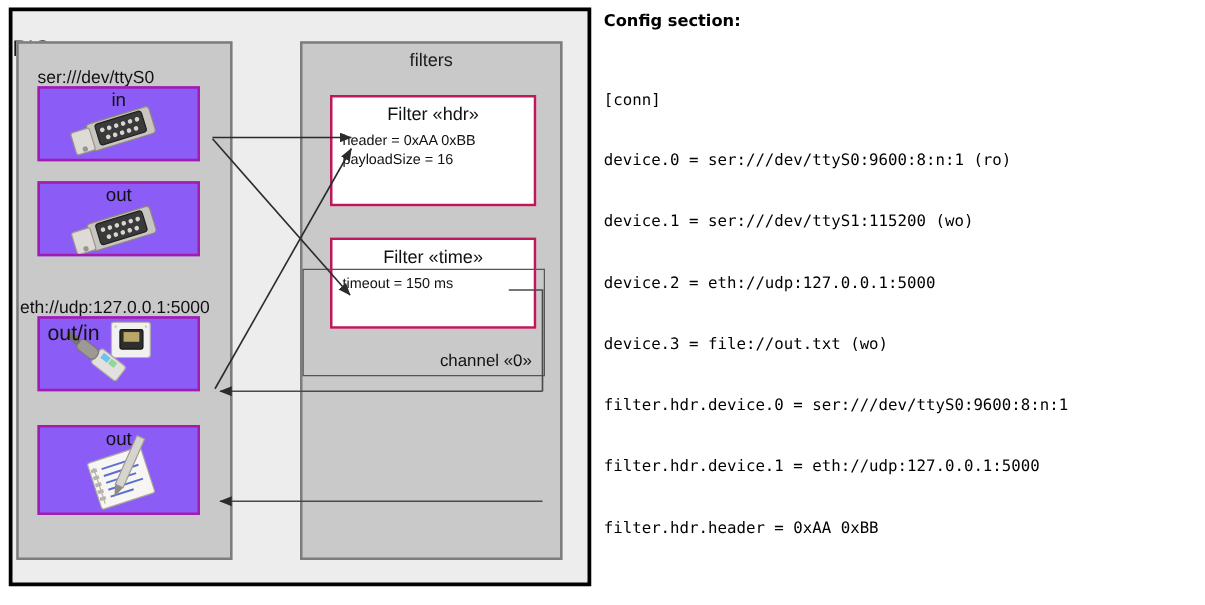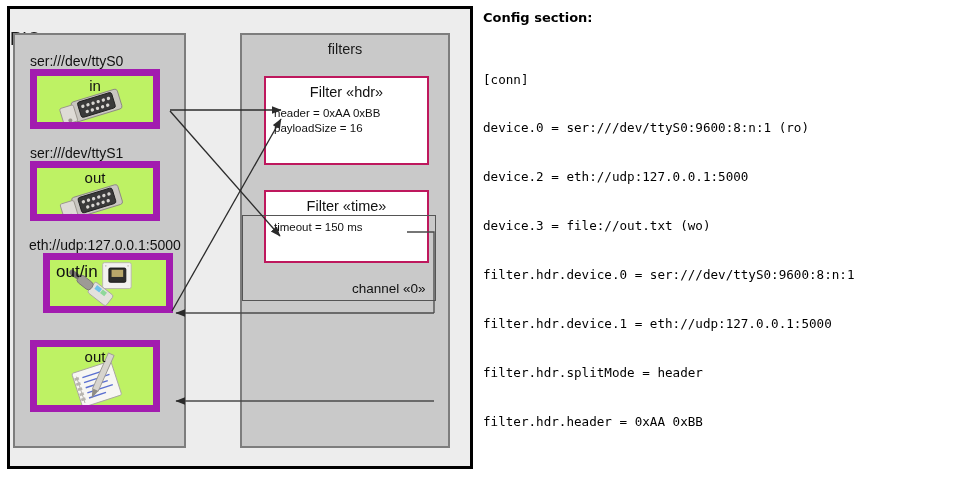--- a/index.html
+++ b/index.html
@@ -19,22 +19,22 @@
   .panel-devices{left:13px;top:33px;width:173px;height:415px;}
   .panel-filters{left:240px;top:33px;width:210px;height:415px;}
   .panel-title{position:absolute;left:0;top:6px;width:100%;text-align:center;
                font-size:14.5px;color:#1a1a1a;}
 
   
   .dev{position:absolute;left:15px;width:130px;}
   .dev-label{text-align:left;font-size:14px;color:#111;
              line-height:16px;white-space:nowrap;}
   .dev-label.wide{position:absolute;left:-14px;width:158px;}
-  .dev-box{position:relative;height:60px;background:#bef264;
-           border:7px solid #a21caf;box-sizing:border-box;overflow:hidden;}
+  .dev-box{position:relative;height:60px;background:#8b5cf6;
+           border:2px solid #a21caf;box-sizing:border-box;overflow:hidden;}
   .dev-io{position:absolute;left:0;top:1px;width:100%;text-align:center;
           font-size:15px;color:#111;z-index:3;}
   .dev-io.left{left:6px;width:auto;text-align:center;font-size:17px;top:2px;}
   .dev-art{position:absolute;inset:0;}
 
   
   .filter{position:absolute;left:22px;width:165px;background:#fff;
           border:2px solid #be185d;box-sizing:border-box;}
   .filter-title{text-align:center;font-size:14.5px;color:#111;
                 margin:6px 0 6px;}
@@ -93,21 +93,20 @@
               <circle cx="79" cy="37" r="1.9"></circle>
             </g>
             <rect x="26" y="25" width="16" height="19" rx="2" fill="#dedbd6" stroke="#9a958d" stroke-width="1"></rect>
             <circle cx="34" cy="41" r="2.2" fill="#9a958d"></circle>
           </g>
         </svg>
       </div>
     </div>
 
     <div class="dev" style="top:110px;">
-      <div class="dev-label">ser:///dev/ttyS1</div>
       <div class="dev-box">
         <div class="dev-io">out</div>
         <svg class="dev-art" viewBox="0 0 130 60">
           <g transform="rotate(-17 65 36)">
             <rect x="40" y="26" width="54" height="23" rx="3" fill="#c9c6c1" stroke="#8c8880" stroke-width="1"></rect>
             <rect x="47" y="28" width="40" height="18" rx="2.5" fill="#3a3a3a" stroke="#202020" stroke-width="1"></rect>
             <g fill="#d8d6d2">
               <circle cx="52" cy="34" r="1.9"></circle>
                 <circle cx="58" cy="34" r="1.9"></circle>
               <circle cx="64" cy="34" r="1.9"></circle>
@@ -120,21 +119,21 @@
                 <circle cx="73" cy="41" r="1.9"></circle>
               <circle cx="79" cy="41" r="1.9"></circle>
             </g>
             <rect x="26" y="29" width="16" height="19" rx="2" fill="#dedbd6" stroke="#9a958d" stroke-width="1"></rect>
             <circle cx="34" cy="45" r="2.2" fill="#9a958d"></circle>
           </g>
         </svg>
       </div>
     </div>
 
-    <div class="dev" style="top:202px;margin-left:13px;">
+    <div class="dev" style="top:202px;">
       <div class="dev-label wide">eth://udp:127.0.0.1:5000</div>
       <div class="dev-box" style="margin-top:16px;">
         <div class="dev-io left">out/in</div>
         <svg class="dev-art" viewBox="0 0 130 60">
           <rect x="59" y="3" width="32" height="29" rx="2" fill="#f2f1ef" stroke="#b6b3ad" stroke-width="1"></rect>
           <rect x="66" y="9" width="19" height="16" rx="1.5" fill="#2e2e2c" stroke="#141414" stroke-width="1"></rect>
           <rect x="69" y="11" width="13" height="8" fill="#b9a76a"></rect>
           <circle cx="62.5" cy="6.5" r="1" fill="#c8c5bf"></circle>
           <circle cx="87.5" cy="6.5" r="1" fill="#c8c5bf"></circle>
           <g transform="rotate(38 55 40)">
@@ -221,25 +220,25 @@
       <path d="M434,313 L176,313" marker-end="url(#ah)"></path>
       <path d="M434,401 L176,401" marker-end="url(#ah)"></path>
     </g>
   </svg>
 
   <div class="config">
     <div class="config-heading">Config section:</div>
     <div class="config-body">
       <div class="config-line">[conn]</div>
       <div class="config-line">device.0 = ser:///dev/ttyS0:9600:8:n:1 (ro)</div>
+      <div class="config-line">device.1 = ser:///dev/ttyS1:115200 (wo)</div>
       <div class="config-line">device.2 = eth://udp:127.0.0.1:5000</div>
       <div class="config-line">device.3 = file://out.txt (wo)</div>
       <div class="config-line">filter.hdr.device.0 = ser:///dev/ttyS0:9600:8:n:1</div>
       <div class="config-line">filter.hdr.device.1 = eth://udp:127.0.0.1:5000</div>
-      <div class="config-line">filter.hdr.splitMode = header</div>
       <div class="config-line">filter.hdr.header = 0xAA 0xBB</div>
       
       
       
       
       
       
       
       
     </div>

